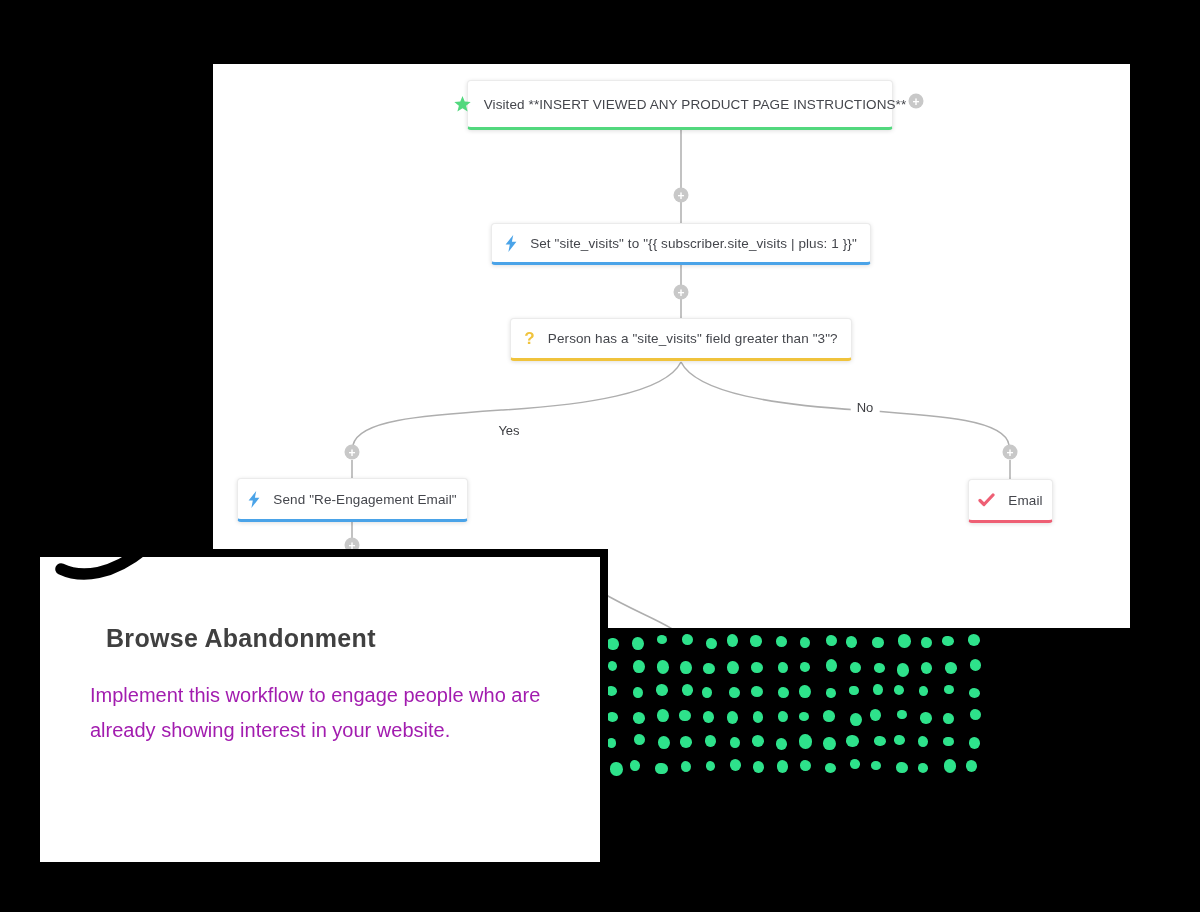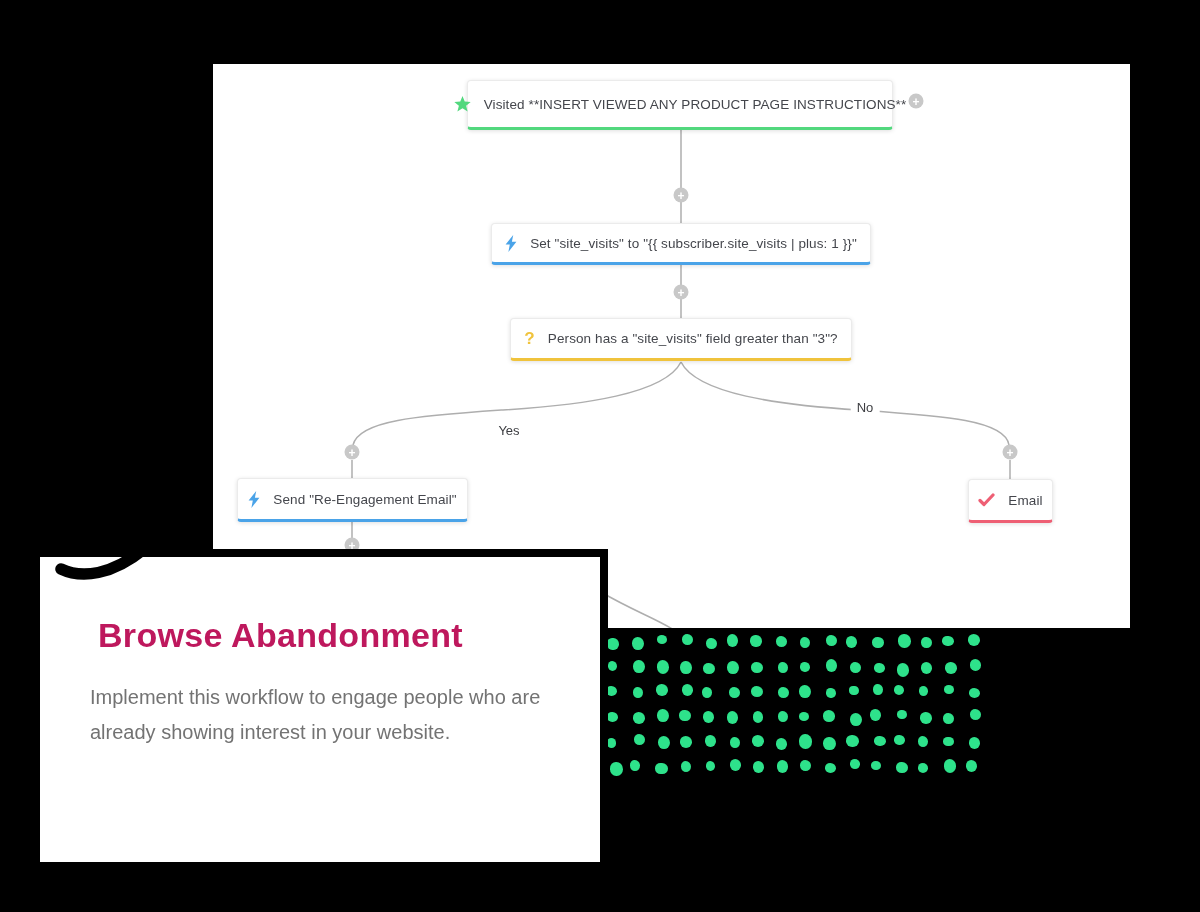--- a/index.html
+++ b/index.html
@@ -58,24 +58,24 @@
   .dot{position:absolute;border-radius:47% 53% 50% 50%;}
 
   
   .card{
     position:absolute;left:40px;top:549px;width:568px;height:313px;
     box-sizing:border-box;background:#fff;
     border-top:8px solid #000;border-right:8px solid #000;
     padding:51px 40px 0 50px;z-index:30;
   }
   .card-title{
-    margin:8px;font-size:34px;font-weight:700;color:#be185d;letter-spacing:.3px;
+    margin:16px;font-size:25px;font-weight:700;color:#404040;letter-spacing:.3px;
   }
   .card-desc{
-    margin:25px 0 0;font-size:20px;line-height:35px;color:#737373;max-width:472px;
+    margin:25px 0 0;font-size:20px;line-height:35px;color:#a21caf;max-width:472px;
   }
   .cta{
     margin-top:41px;border:none;height:48px;padding:0 27px;
     font-size:17px;color:#fff;background:var(--accent,#ca3fe0);
     border-radius:2px;font-family:"Liberation Sans",sans-serif;cursor:pointer;
     letter-spacing:.2px;
   }
 
   
   .swoosh{position:absolute;left:52px;top:541px;z-index:40;pointer-events:none;}

